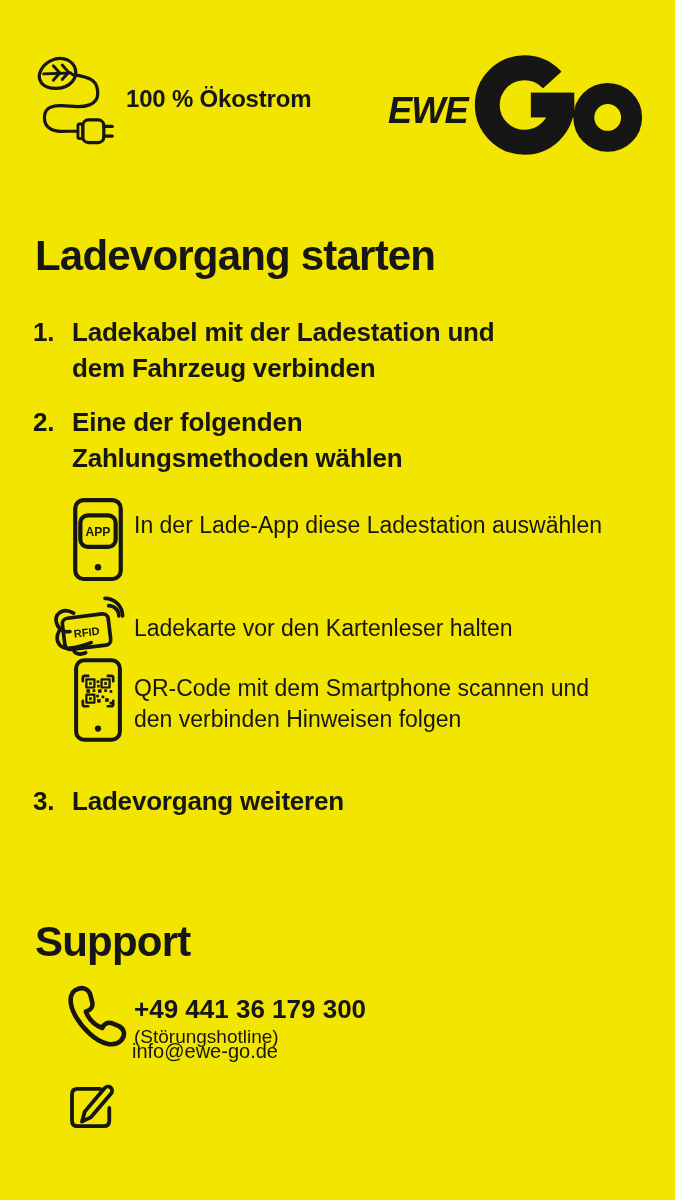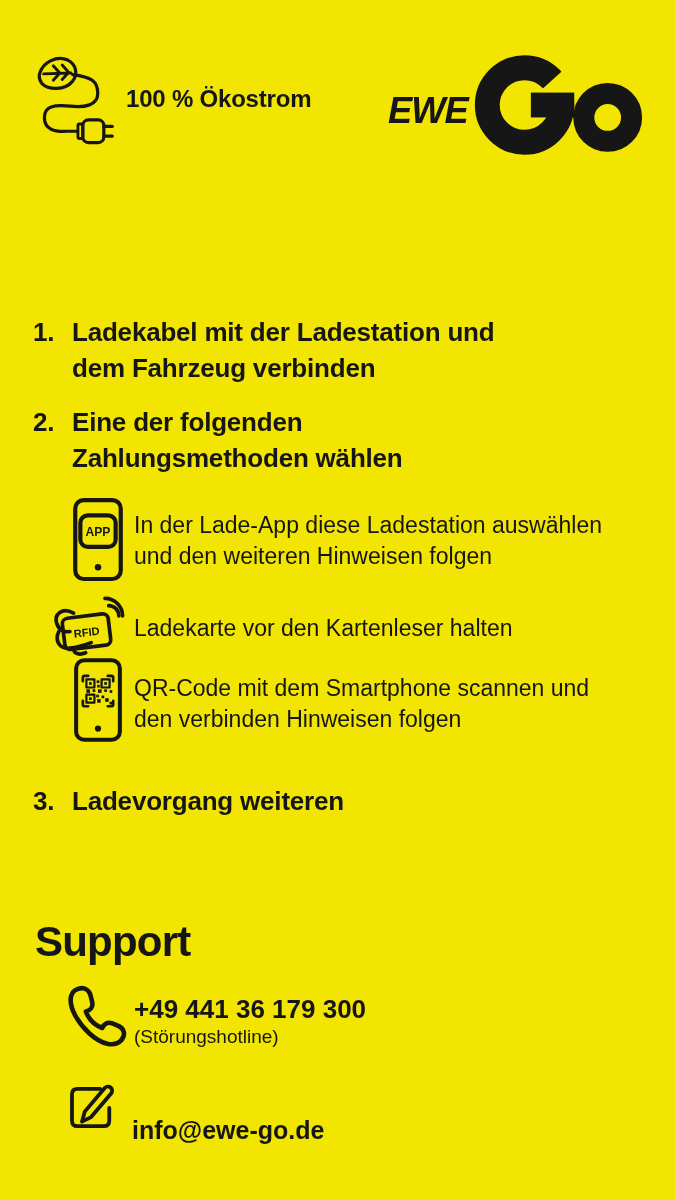--- a/index.html
+++ b/index.html
@@ -31,21 +31,21 @@
   .pay-text-1{left:134px;top:510px;}
   .pay-text-2{left:134px;top:613px;}
   .pay-text-3{left:134px;top:673px;}
   .app-icon{left:72px;top:496px;}
   .rfid-icon{left:50px;top:590px;}
   .qr-icon{left:73px;top:656px;}
   .phone-icon{left:62px;top:984px;}
   .compose-icon{left:62px;top:1078px;}
   .phone-number{left:134px;top:994px;font-size:26px;font-weight:bold;}
   .phone-label{left:134px;top:1026px;font-size:19px;}
-  .email-text{left:132px;top:1116px;font-size:25px;font-weight:bold;}
+  .email-text{left:132px;top:1040px;font-size:20px;font-weight:normal;}
   .app-label-text,.rfid-label-text{font-family:"Liberation Sans","DejaVu Sans",sans-serif;font-weight:bold;fill:#161616;}
 </style>
 </head>
 <body>
 
 <div class="poster">
 
   <svg class="abs leaf-icon" width="81" height="93" viewBox="0 0 100 115">
     <path class="icon-stroke" stroke-width="4" d="M8,27 C12,12 30,4 43,10 C53,15 56,27 49,36 C39,48 19,47 11,39 C8,35 7,31 8,27 Z"></path>
     <path class="icon-stroke" stroke-width="3.5" d="M13,27 L47,26"></path>
@@ -61,20 +61,21 @@
   <svg class="abs logo" width="258" height="106" viewBox="0 0 270 110">
     <text class="logo-ewe" x="2" y="74">EWE</text>
 
     <circle cx="145" cy="55" r="39" fill="none" stroke="#161616" stroke-width="26"></circle>
     <polygon points="145,55 210.4,45.8 194,10.8" fill="#F2E500"></polygon>
     <rect x="151.6" y="42" width="45.4" height="26" fill="#161616"></rect>
 
     <circle cx="232" cy="68" r="25" fill="none" stroke="#161616" stroke-width="22"></circle>
   </svg>
 
+  <h1 class="abs page-title">Ladevorgang starten</h1>
 
   <div class="abs step step-1">
     <span class="num">1.</span>
     <span>
       <span style="display:block">Ladekabel mit der Ladestation und</span>
       <span style="display:block">dem Fahrzeug verbinden</span>
     </span>
   </div>
 
   <div class="abs step step-2">
@@ -86,21 +87,20 @@
   </div>
 
   <svg class="abs app-icon" width="52" height="87" viewBox="0 0 56 92">
     <rect class="icon-stroke" stroke-width="4.5" x="3.5" y="3.5" width="49" height="85" rx="9"></rect>
     <rect class="icon-stroke" stroke-width="4.5" x="9" y="20" width="38" height="34" rx="8"></rect>
     <text class="app-label-text" x="28" y="42.5" font-size="13" text-anchor="middle">APP</text>
     <circle class="icon-fill" cx="28" cy="76" r="3.5"></circle>
   </svg>
   <div class="abs pay-text pay-text-1">
     <span style="display:block">In der Lade-App diese Ladestation auswählen</span>
-    <span style="display:block">und den weiteren Hinweisen folgen</span>
   </div>
 
   <svg class="abs rfid-icon" width="86" height="72" viewBox="0 0 92 78">
     <path class="icon-stroke" stroke-width="4" d="M63,17 A11,11 0 0 1 74,28"></path>
     <path class="icon-stroke" stroke-width="4" d="M59,9 A19,19 0 0 1 78,28"></path>
     <g transform="rotate(-7 40 45)">
       <rect class="icon-stroke" stroke-width="4" x="14" y="28" width="50" height="34" rx="6"></rect>
       <text class="rfid-label-text" x="39" y="50" font-size="12" text-anchor="middle">RFID</text>
     </g>
     <path class="icon-stroke" stroke-width="4" d="M25,25 C13,18 3,26 7,37 C9,43 15,46 21,45"></path>

